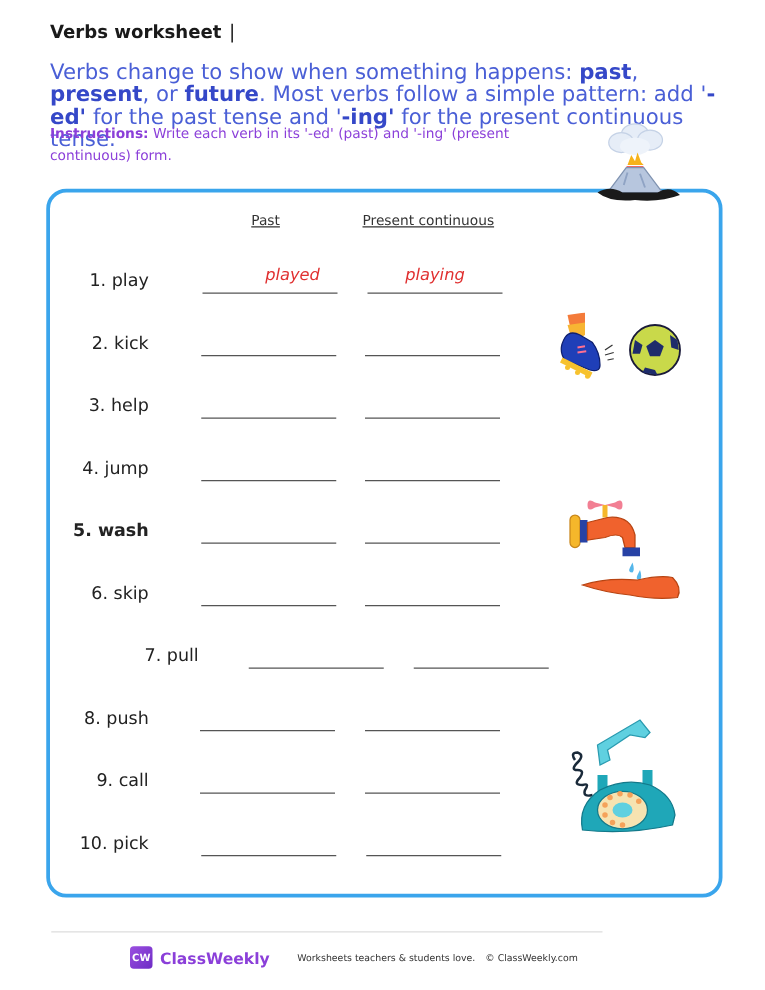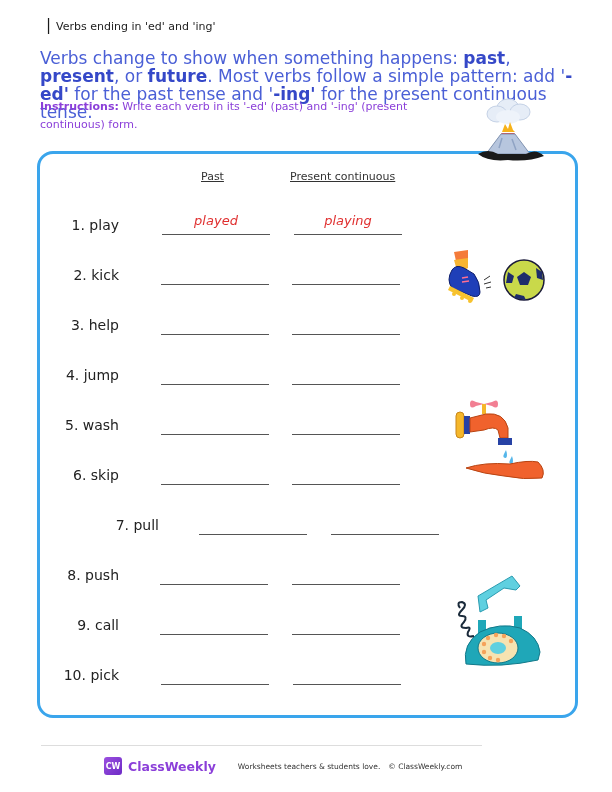--- a/index.html
+++ b/index.html
@@ -32,22 +32,22 @@
   .logo-text { font-size: 12.5px; font-weight: bold; color: #8b3fd9; margin-left: 6px; }
   .tagline { font-size: 7.5px; color: #333; margin-left: 22px; }
   .copyright { font-size: 7.5px; color: #333; margin-left: 8px; }
 
   .illus { position: absolute; }
 </style>
 </head>
 <body>
 
 <div class="header">
+  <span class="title">Verbs worksheet</span>
   <span class="sep">|</span>
-  <span class="subtitle">Verbs ending in 'ed' and 'ing'</span>
 </div>
 
 <p class="intro"><span>Verbs change to show when something happens: </span><b>past</b><span>, </span><b>present</b><span>, or </span><b>future</b><span>. Most verbs follow a simple pattern: add '</span><b>-ed'</b><span> for the past tense and '</span><b>-ing'</b><span> for the present continuous tense.</span></p>
 
 <p class="instructions"><b>Instructions:</b><span> Write each verb in its '-ed' (past) and '-ing' (present continuous) form.</span></p>
 
 <div class="card"></div>
 
 <svg class="illus" style="left:468px; top:92px;" width="82" height="72" viewBox="0 0 82 72">
   <ellipse cx="40" cy="16" rx="11" ry="9" fill="#e6edf7" stroke="#c5d2e6"></ellipse>
@@ -60,40 +60,40 @@
   <path d="M34 46 L31 56 M44 47 L48 58" stroke="#8fa3c4" stroke-width="1.5"></path>
   <path d="M10 62 Q20 56 30 62 L58 62 Q68 56 76 64 Q60 70 40 68 Q20 70 10 62 Z" fill="#1a1a1a"></path>
 </svg>
 
 <div class="col-head" style="left:201px;">Past</div>
 <div class="col-head" style="left:290px;">Present continuous</div>
 
 <div class="row" style="top:213px;">
   <span class="verb">1. play</span>
   <div class="line" style="left:162px; width:108px;"></div>
-  <span class="answer" style="left:162px; width:108px;">played</span>
+  <span class="answer" style="left:180px; width:108px;">played</span>
   <div class="line" style="left:294px; width:108px;"></div>
   <span class="answer" style="left:294px; width:108px;">playing</span>
 </div>
 <div class="row" style="top:263px;padding-left:18px;">
   <span class="verb">2. kick</span>
   <div class="line" style="left:161px; width:108px;"></div>
   <div class="line" style="left:292px; width:108px;"></div>
 </div>
 <div class="row" style="top:313px;">
   <span class="verb">3. help</span>
   <div class="line" style="left:161px; width:108px;"></div>
   <div class="line" style="left:292px; width:108px;"></div>
 </div>
 <div class="row" style="top:363px;">
   <span class="verb">4. jump</span>
   <div class="line" style="left:161px; width:108px;"></div>
   <div class="line" style="left:292px; width:108px;"></div>
 </div>
-<div class="row" style="top:413px;">
+<div class="row" style="top:413px;font-weight:bold;">
   <span class="verb">5. wash</span>
   <div class="line" style="left:161px; width:108px;"></div>
   <div class="line" style="left:292px; width:108px;"></div>
 </div>
 <div class="row" style="top:463px;">
   <span class="verb">6. skip</span>
   <div class="line" style="left:161px; width:108px;"></div>
   <div class="line" style="left:292px; width:108px;"></div>
 </div>
 <div class="row" style="top:513px;margin-left:40px;">

